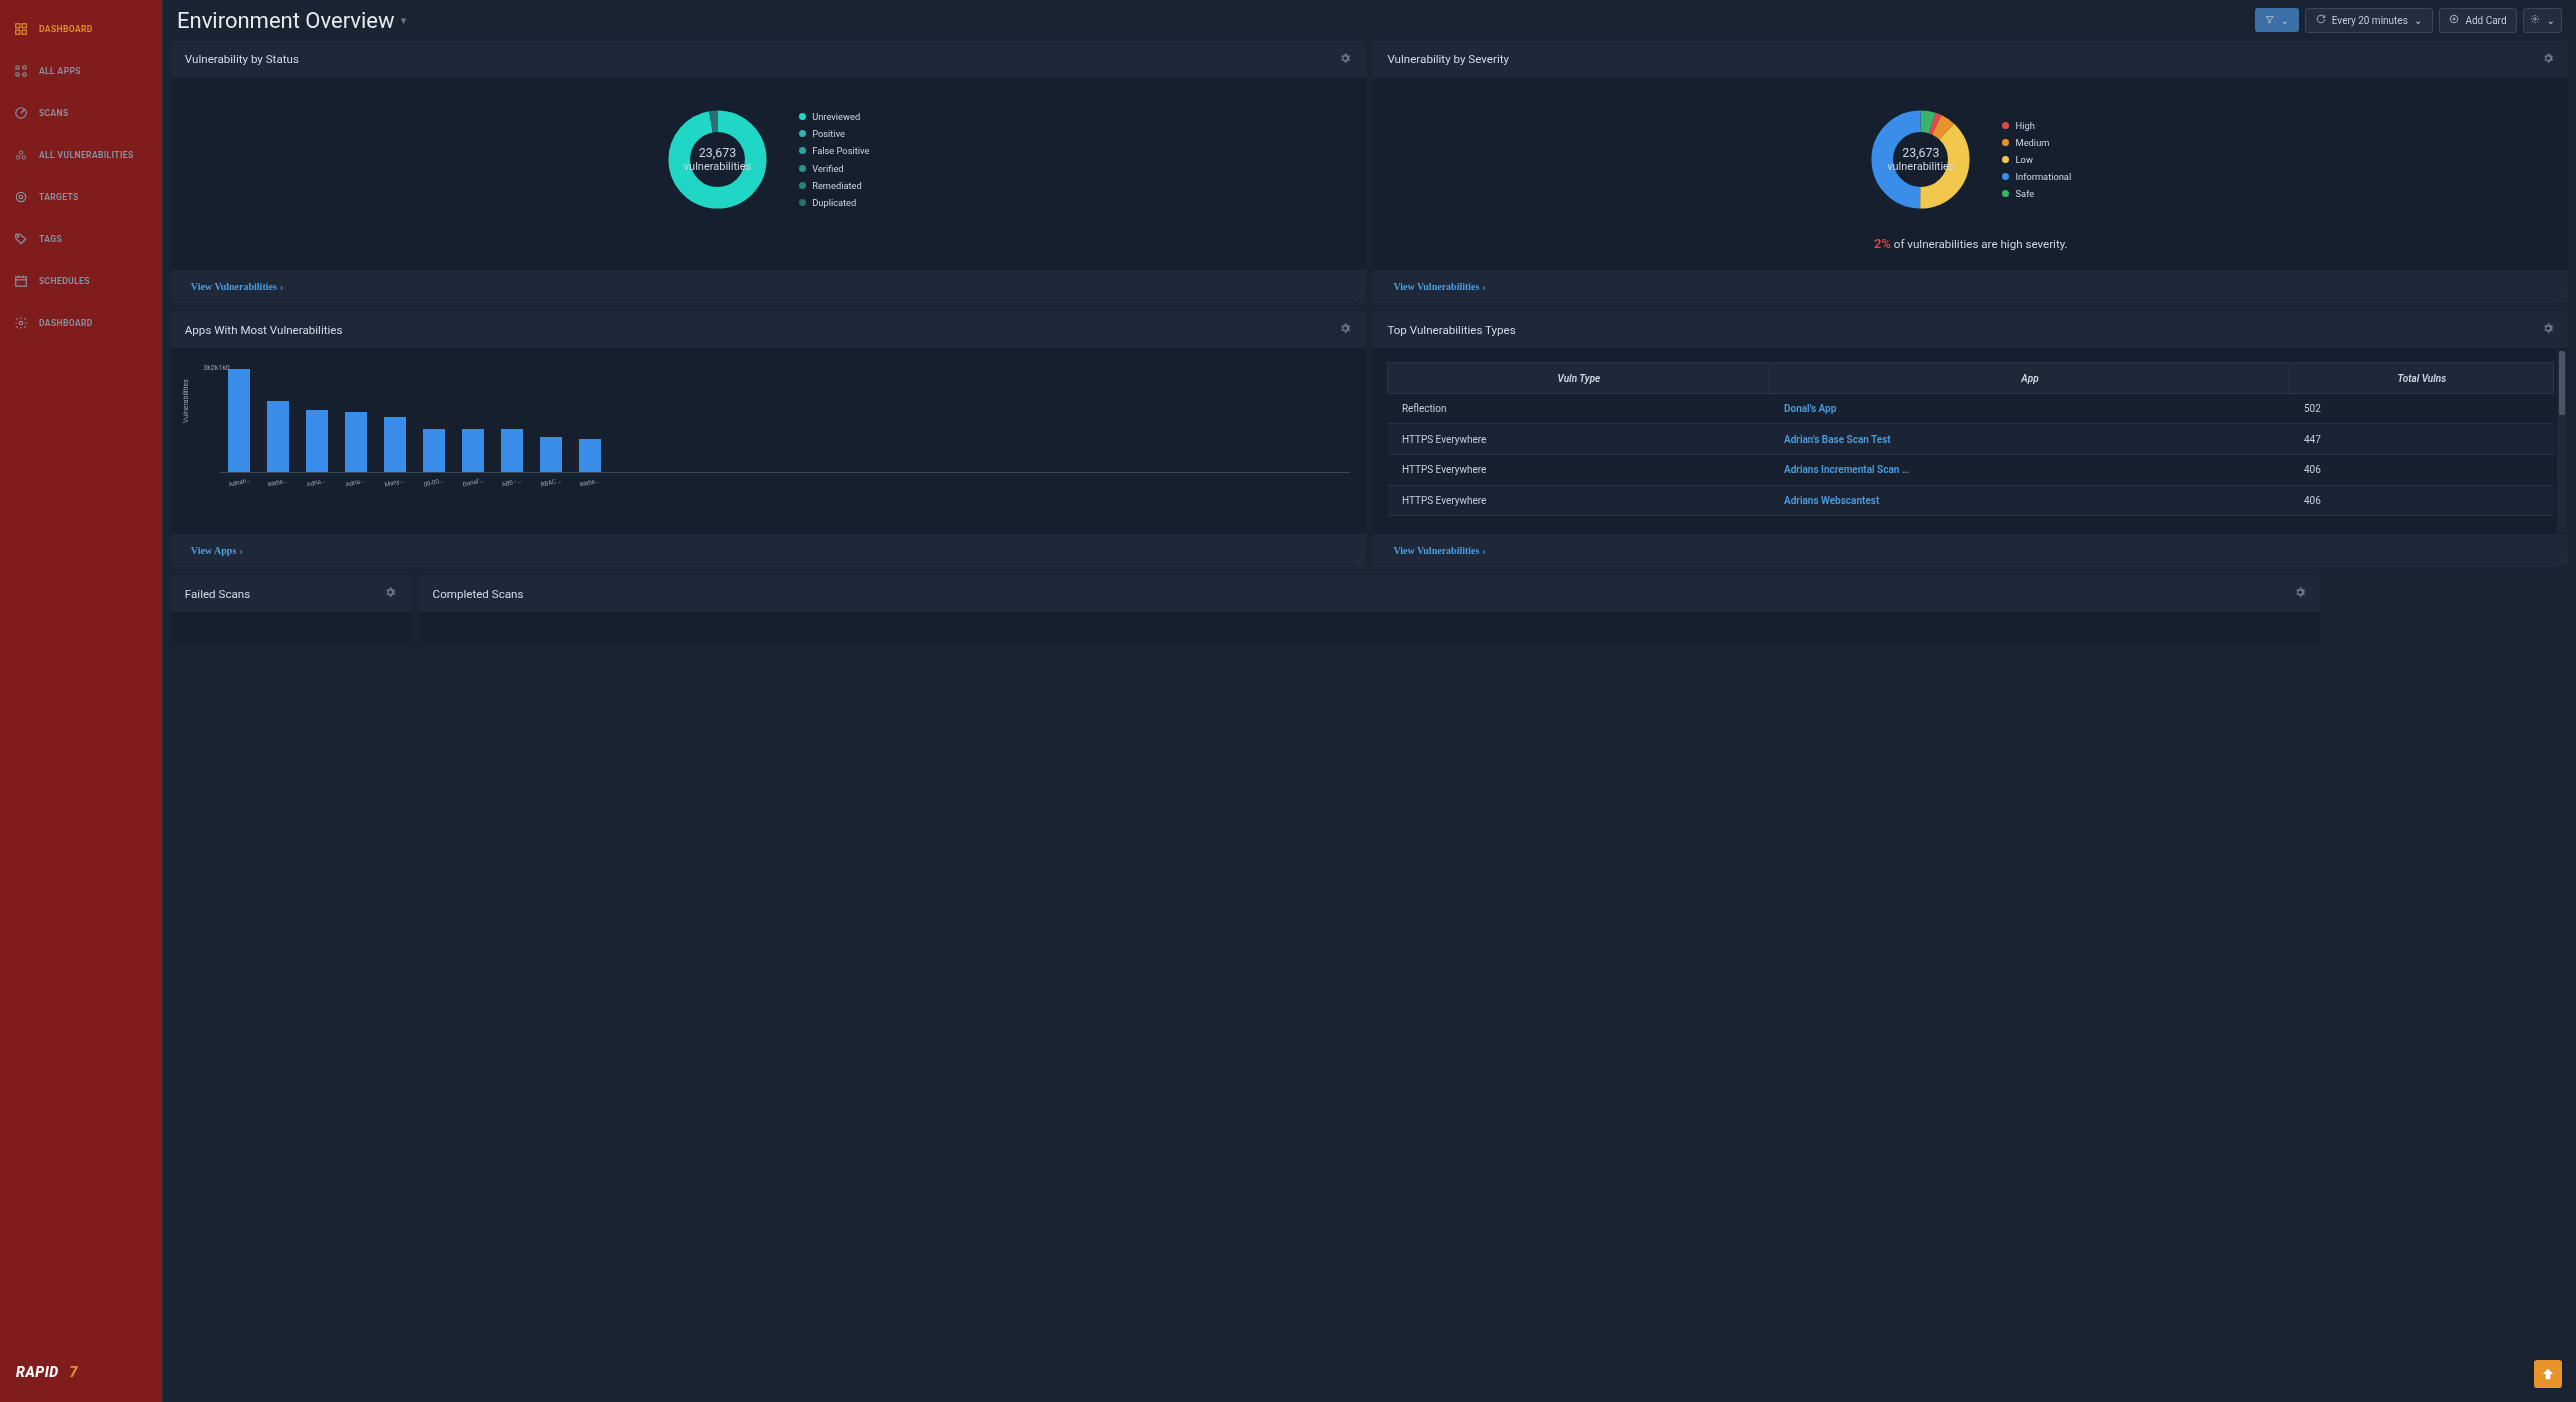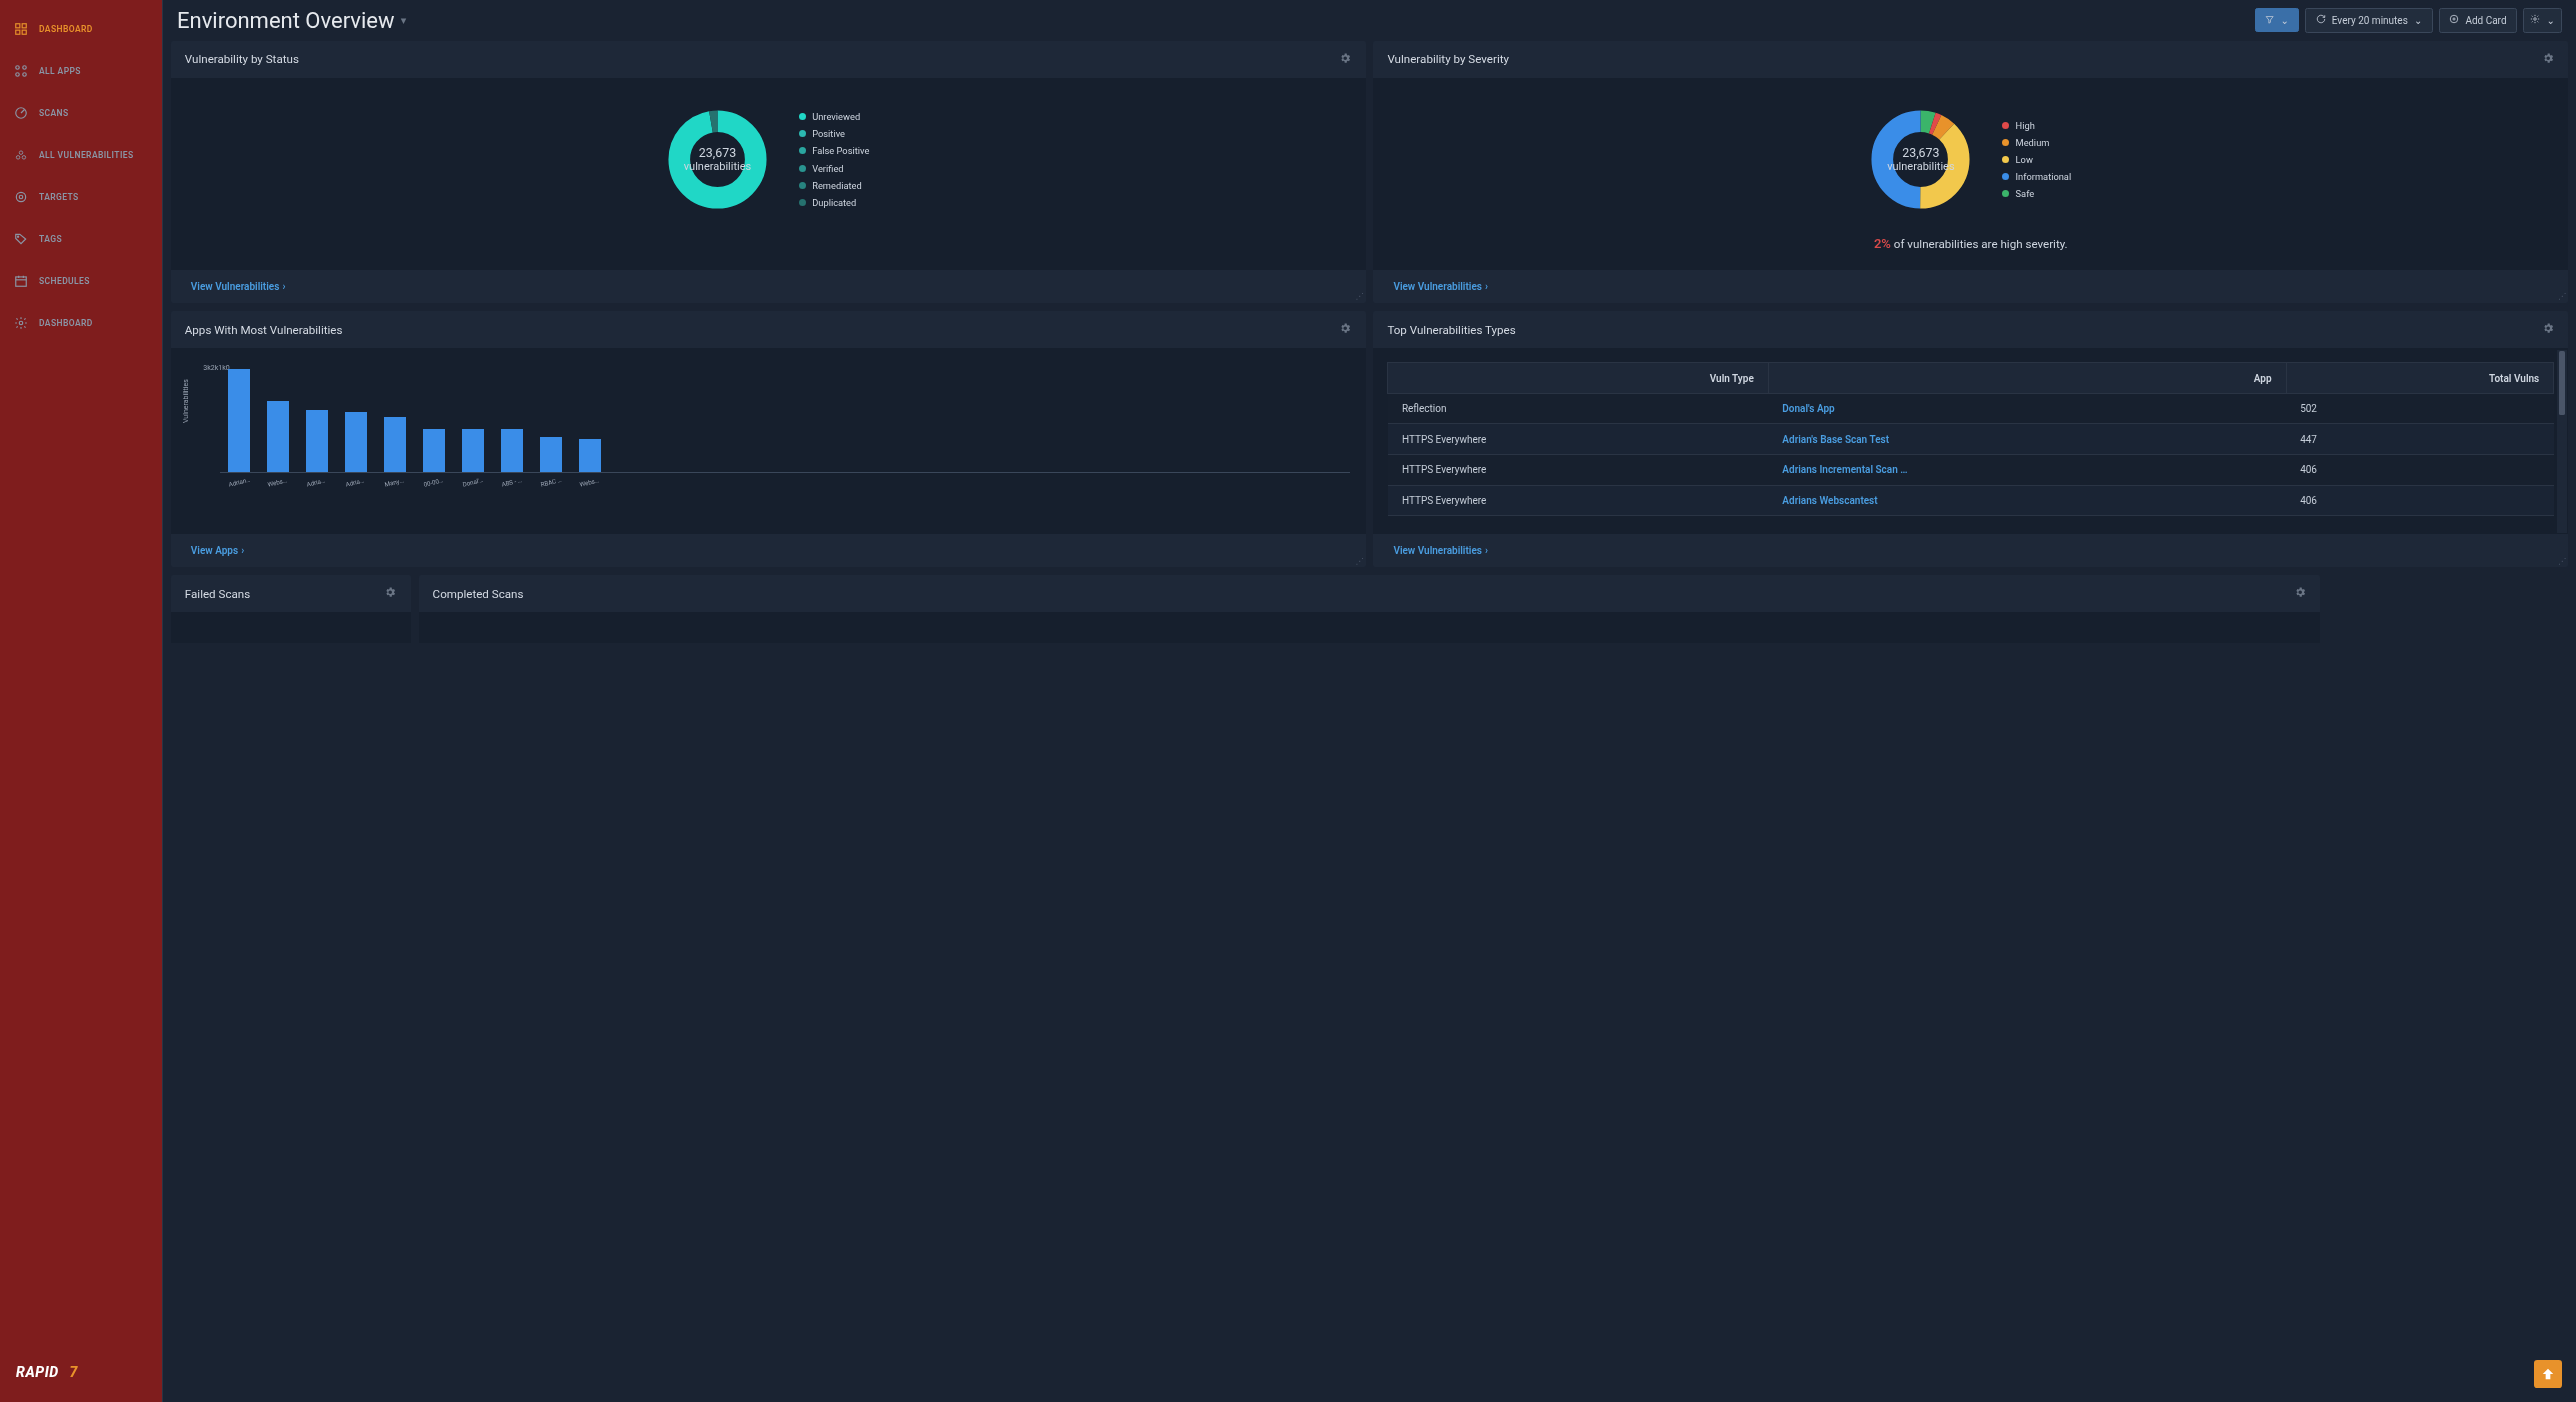--- a/index.html
+++ b/index.html
@@ -69,41 +69,41 @@
   display: flex; justify-content: space-between; align-items: center;
 }
 .card-title { font-size: 11.6px; color: #d5dbe4; }
 .gear { color: #6a7585; cursor:pointer; }
 .card-body { background: #161f2d; flex:1; padding: 15.5px; position:relative; }
 .card-footer {
   padding: 11px 20px;
   display:flex;
   position:relative;
 }
-.link { color: #4a9de0; font-size: 10px; font-weight:600; cursor:pointer; display:flex; align-items:center; gap:3.1px;}
+.link { color: #4a9de0; font-size: 10px; font-weight:600; cursor:pointer; display:flex; align-items:center; gap:3.1px;font-family:Liberation Serif, serif;}
 .resize-handle { position:absolute; bottom:1.6px; right:1.6px; color:#4a5568; font-size:8.5px; cursor:se-resize; }
 .donut-wrap { display:flex; align-items:center; justify-content:center; gap:31px; height:132px;}
 .donut { position:relative; width:101px; height:101px;}
 .donut svg { width:100%; height:100%; transform: rotate(-90deg);}
 .donut-center { position:absolute; inset:0; display:flex; flex-direction:column; align-items:center; justify-content:center; font-size:11px; color:#cfd6e0;}
 .donut-center .num { font-size:12.4px; }
 .legend { display:flex; flex-direction:column; gap:6.2px;}
 .legend-item { display:flex; align-items:center; gap:6.2px; font-size:9.3px; color:#cfd6e0;}
 .dot { width:7px; height:7px; border-radius:50%; }
 .summary { text-align:center; font-size:11.6px; color:#cfd6e0; padding:11px 0 3.1px;}
 .summary .pct { color:#d64a4a; font-weight:600; font-size:13px;}
 .barchart { height:155px; position:relative; padding-left:34px; }
 .y-label { position:absolute; left:0; top:50%; transform: rotate(-90deg) translateX(50%); transform-origin:left; font-size:7px; color:#9aa4b3;}
 .bars-area { display:flex; align-items:flex-end; height:109px; gap:17px; padding:0 7.8px; border-bottom:0.8px solid #3a475a; position:relative;}
 .y-ticks { position:absolute; left:17px; top:0; height:109px; display:flex; justify-content:space-between; font-size:7px; color:#9aa4b3; text-align:right; width:14px;}
 .bar { width:22px; background:#3a8de8; }
 .x-labels { display:flex; gap:17px; padding:4.7px 7.8px 0; }
 .x-label { width:22px; font-size:6.2px; color:#9aa4b3; transform:rotate(-14deg); transform-origin:left top; white-space:nowrap; overflow:hidden; text-overflow:ellipsis; line-height:1.2; position:relative; top:4.7px;}
 .table { width:100%; border-collapse:collapse; font-size:10px;}
-.table th { text-align:right; padding:9.3px 14px; background:#1e2838; color:#cfd6e0; font-weight:600; border:0.8px solid #2a3444;}
+.table th { text-align:center; padding:9.3px 14px; background:#1e2838; color:#cfd6e0; font-weight:600; border:0.8px solid #2a3444;font-style:italic;}
 .table td { padding:9.3px 14px; border-bottom:0.8px solid #2a3444;}
 .table tr:nth-child(even) td { background:#1a2434;}
 .table tr:nth-child(odd) td { background:#17202e;}
 .app-link { color:#4a9de0; font-weight:600;}
 .table-wrap { position:relative; padding:0;}
 .scrollbar { position:absolute; right:1.6px; top:1.6px; bottom:1.6px; width:9.3px; background:#1e2838;}
 .scroll-thumb { position:absolute; top:1.6px; left:1.6px; right:1.6px; height:35%; background:#4a5568; border-radius:1.6px;}
 .fab { position:fixed; bottom:14px; right:14px; width:28px; height:28px; background:#e8922b; border-radius:3.1px; display:flex; align-items:center; justify-content:center; cursor:pointer;}
 </style>
 </head>

